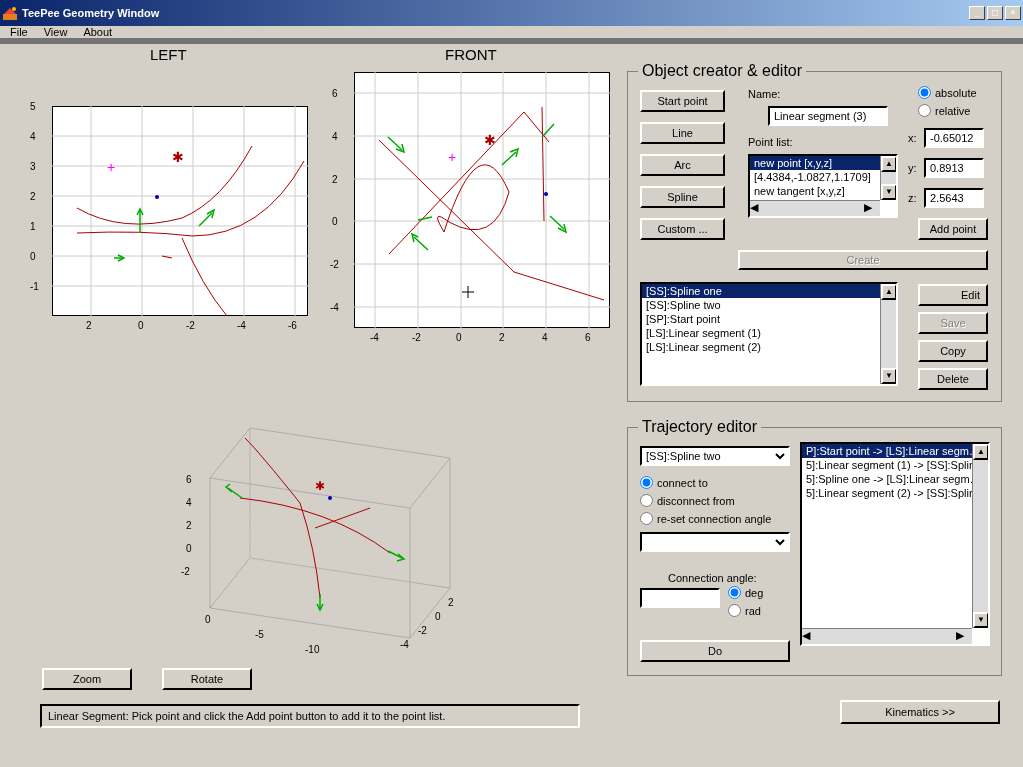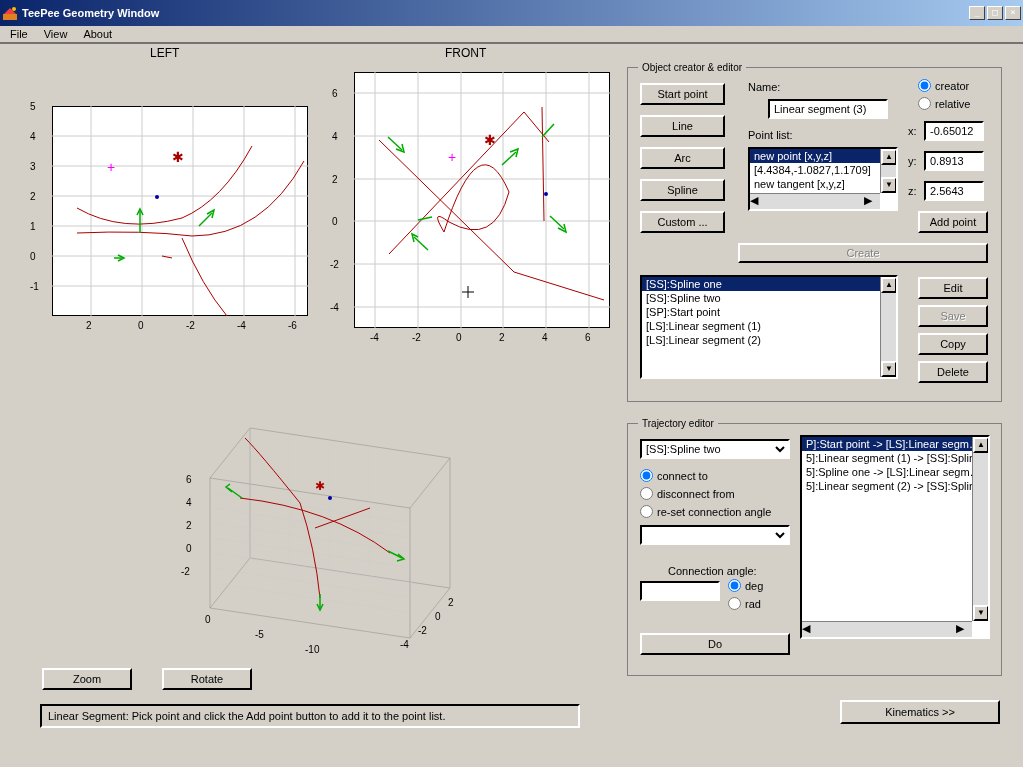--- a/index.html
+++ b/index.html
@@ -39,31 +39,31 @@
     line-height: 10px;
     text-align: center;
     font-family: "Marlett", monospace;
   }
   
   .menubar {
     height: 18px;
     background: #d4d0c8;
     display: flex;
     align-items: center;
-    border-bottom: 2px solid #737373;
+    border-bottom: 6px solid #737373;
     padding-left: 2px;
   }
   .menu-item { padding: 2px 8px; cursor: default; }
 
   .canvas-area {
     position: absolute;
     left: 0; top: 38px;
     width: 620px; height: 700px;
   }
-  .plot-label { position: absolute; font-size: 12px; }
+  .plot-label { position: absolute; font-size: 15px; }
   .plot {
     position: absolute;
     background: #d4d0c8;
     border: none;
   }
   .plot .axes {
     position: absolute;
     background: #fff;
     box-shadow: inset 0 0 0 1px #000;
   }
@@ -81,21 +81,21 @@
     text-align: center;
   }
   .btn.disabled, .btn[disabled] { color: #808080; text-shadow: 1px 1px 0 #fff; cursor: default; }
 
   fieldset {
     position: absolute;
     border: 1px solid #808080;
     background: #d4d0c8;
     padding: 8px 10px;
   }
-  legend { font-size: 10px; padding: 0 4px; background: #d4d0c8; }
+  legend { font-size: 16px; padding: 0 4px; background: #d4d0c8; }
 
   input.text {
     font-family: inherit; font-size: 11px;
     border: 2px inset #fff;
     border-top-color: #404040;
     border-left-color: #404040;
     background: #fff;
     padding: 2px 4px;
     text-align: left;
   }
@@ -371,21 +371,21 @@
         <div class="sb-btn" style="position:absolute;bottom:0;">▼</div>
       </div>
     <div class="hscrollbar">
         <div class="sb-btn">◀</div>
         <div class="sb-btn">▶</div>
       </div>
   </div>
 
   <label class="radio" style="position:absolute;left:290px;top:6px;">
       <input type="radio" name="coord" checked="" style="">
-      <span>creator</span>
+      <span>absolute</span>
     </label>
   <label class="radio" style="position:absolute;left:290px;top:24px;">
       <input type="radio" name="coord" style="">
       <span>relative</span>
     </label>
 
   <span style="position:absolute;left:280px;top:52px;">x:</span>
   <input class="text" style="position: absolute; left: 296px; top: 48px; width: 60px;" value="-0.65012">
   <span style="position:absolute;left:280px;top:82px;">y:</span>
   <input class="text" style="position: absolute; left: 296px; top: 78px; width: 60px;" value="0.8913">
@@ -401,21 +401,21 @@
     <div class="lb-item">[SS]:Spline two</div>
     <div class="lb-item">[SP]:Start point</div>
     <div class="lb-item">[LS]:Linear segment (1)</div>
     <div class="lb-item">[LS]:Linear segment (2)</div>
     <div class="scrollbar">
         <div class="sb-btn">▲</div>
         <div class="sb-btn" style="position:absolute;bottom:0;">▼</div>
       </div>
   </div>
 
-  <button class="btn" style="position:absolute;left:290px;top:204px;width:70px;height:22px;">Edit</button>
+  <button class="btn" style="position:absolute;left:290px;top:204px;width:70px;height:22px;text-align:right;">Edit</button>
   <button class="btn disabled" disabled="" style="position:absolute;left:290px;top:232px;width:70px;height:22px;">Save</button>
   <button class="btn" style="position:absolute;left:290px;top:260px;width:70px;height:22px;">Copy</button>
   <button class="btn" style="position:absolute;left:290px;top:288px;width:70px;height:22px;">Delete</button>
 </fieldset>
 
 <fieldset style="left:625px;top:418px;width:375px;height:258px;">
   <legend>Trajectory editor</legend>
 
   <select class="combo" style="position:absolute;left:12px;top:10px;width:150px;height:20px;">
     <option>[SS]:Spline two</option>

